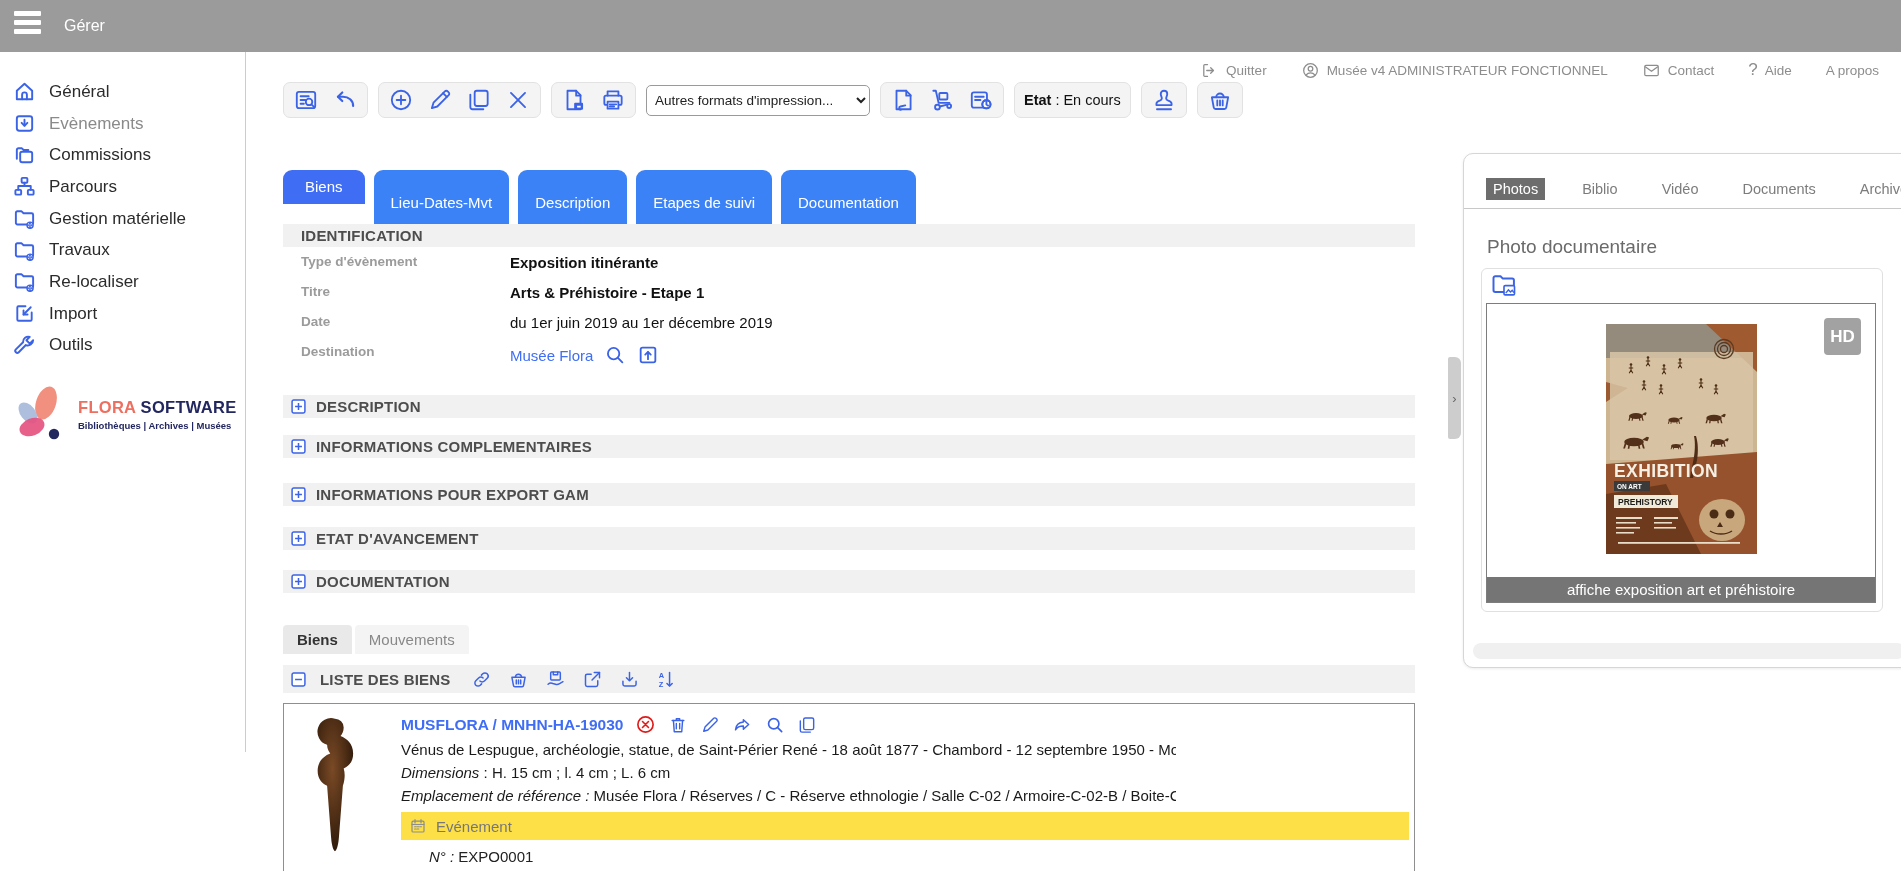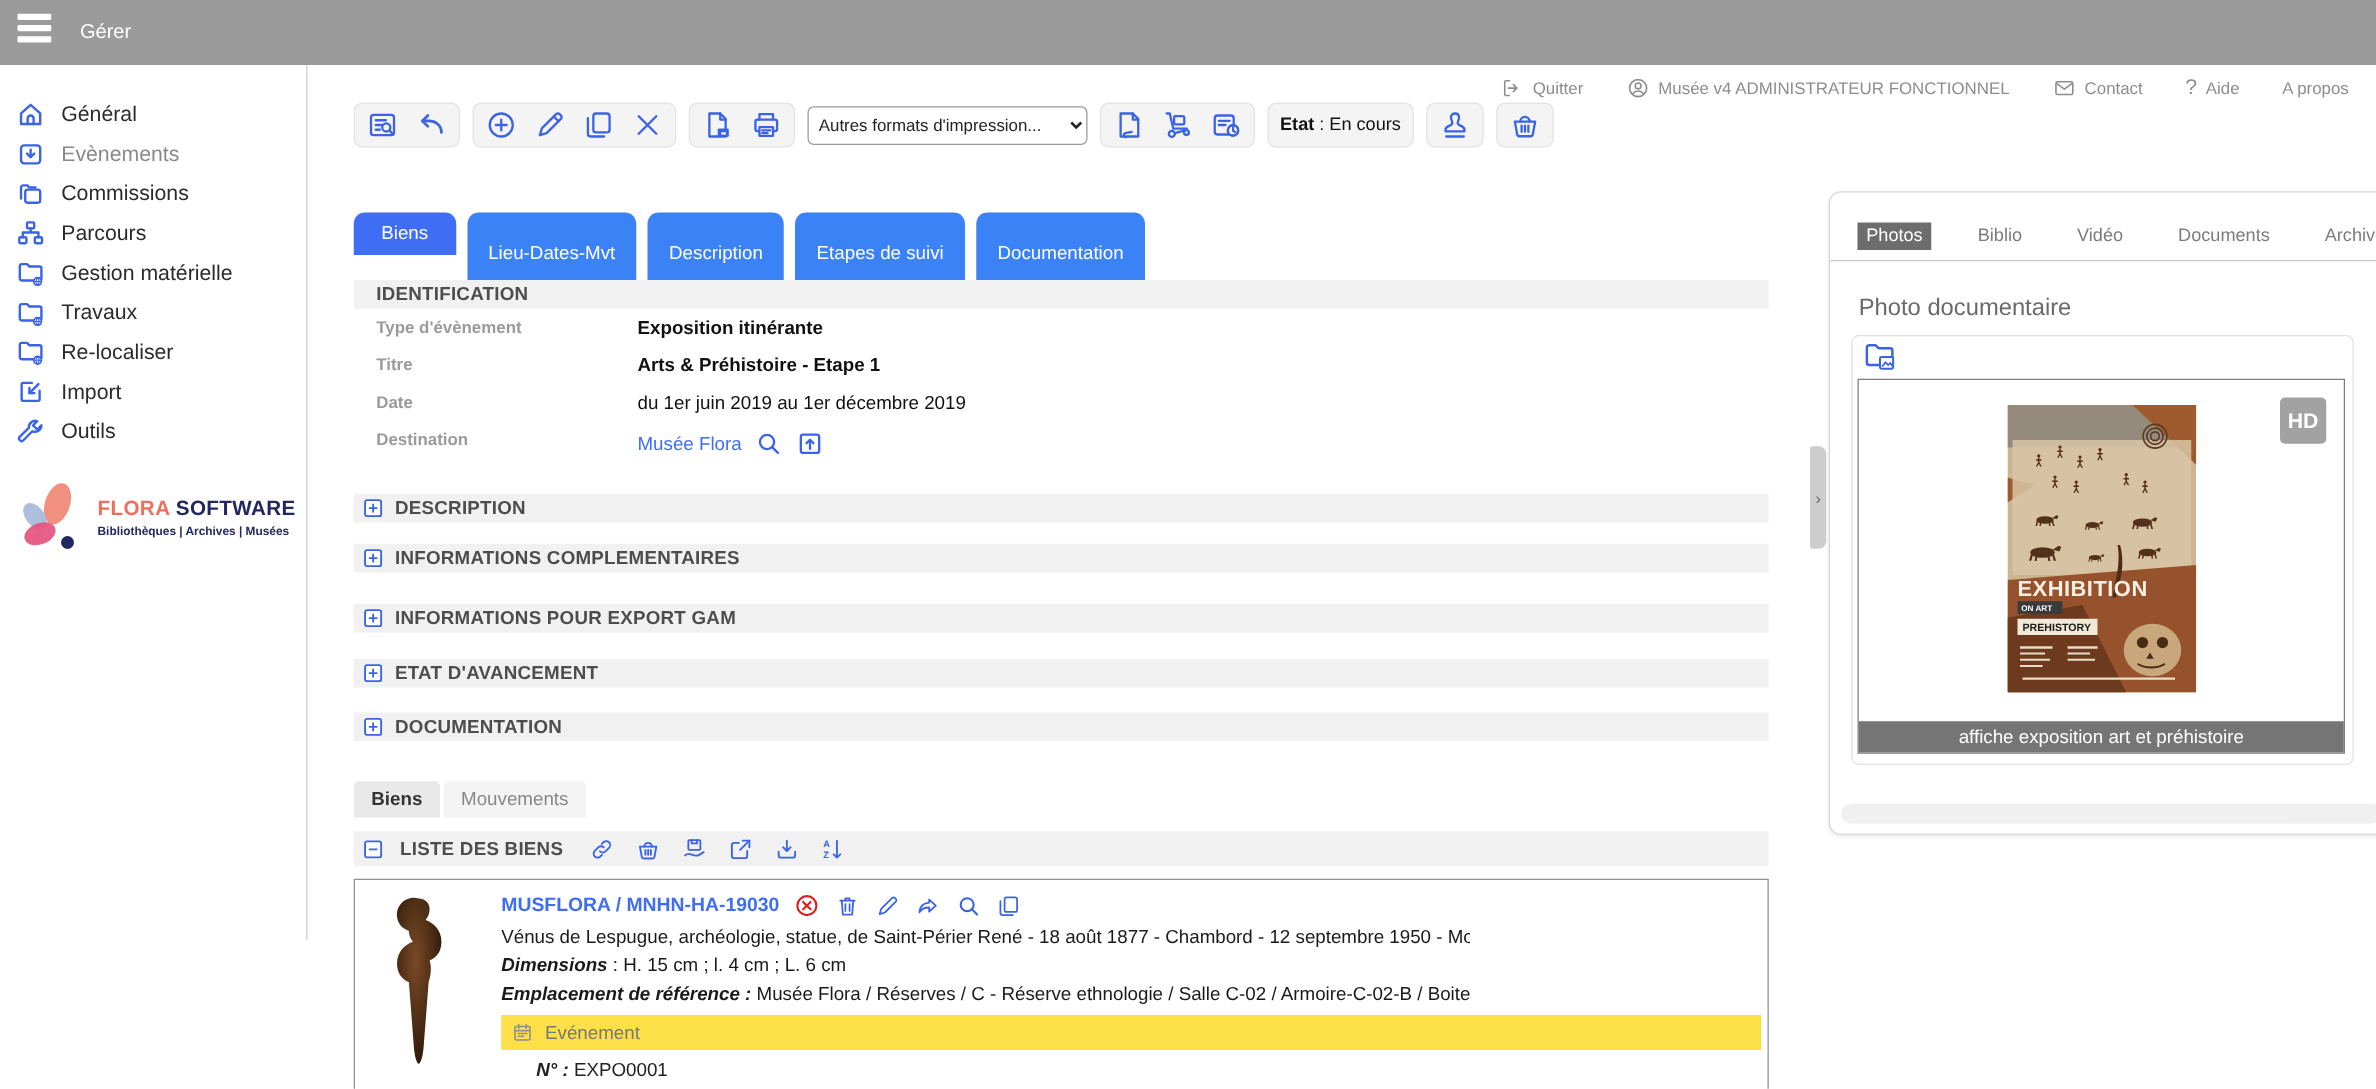--- a/index.html
+++ b/index.html
@@ -66,21 +66,21 @@
   .liste-icons{display:flex;align-items:center;gap:16px;margin-left:6px}
   
   .item-card{position:absolute;top:703px;left:283px;width:1132px;height:178px;background:#fff;
              border:1px solid #8f8f8f;box-sizing:border-box}
   .thumb{position:absolute;top:10px;left:18px}
   .item-body{margin-left:117px;padding:10px 8px 0 0}
   .item-title-row{display:flex;align-items:center;gap:12px}
   .item-ref{color:#3f6df4;font-size:15.5px;font-weight:bold;cursor:pointer}
   .item-desc,.item-emp,.item-dims{font-size:15px;color:#1a1a1a;margin-top:6px;white-space:nowrap;
              overflow:hidden;width:775px}
-  .ital{font-style:italic;font-weight:bold}
+  .ital{font-style:italic;font-weight:normal}
   .event-bar{margin-top:8px;height:28px;background:#fde047;display:flex;align-items:center;gap:9px;
              padding-left:8px;color:#777;font-size:15px;width:1000px}
   .item-num{margin-top:8px;font-size:15px;color:#222;padding-left:28px}
   
   .handle{position:absolute;top:357px;left:1448px;width:13px;height:82px;background:#cdcdcd;
           border-radius:2px 6px 6px 2px;display:flex;align-items:center;justify-content:center;
           color:#666;font-size:13px;cursor:pointer}
   
   .rpanel{position:absolute;top:153px;left:1463px;width:452px;height:515px;background:#fff;
           border:1px solid #d6d6d6;border-radius:10px;box-shadow:0 1px 3px rgba(0,0,0,.08);

